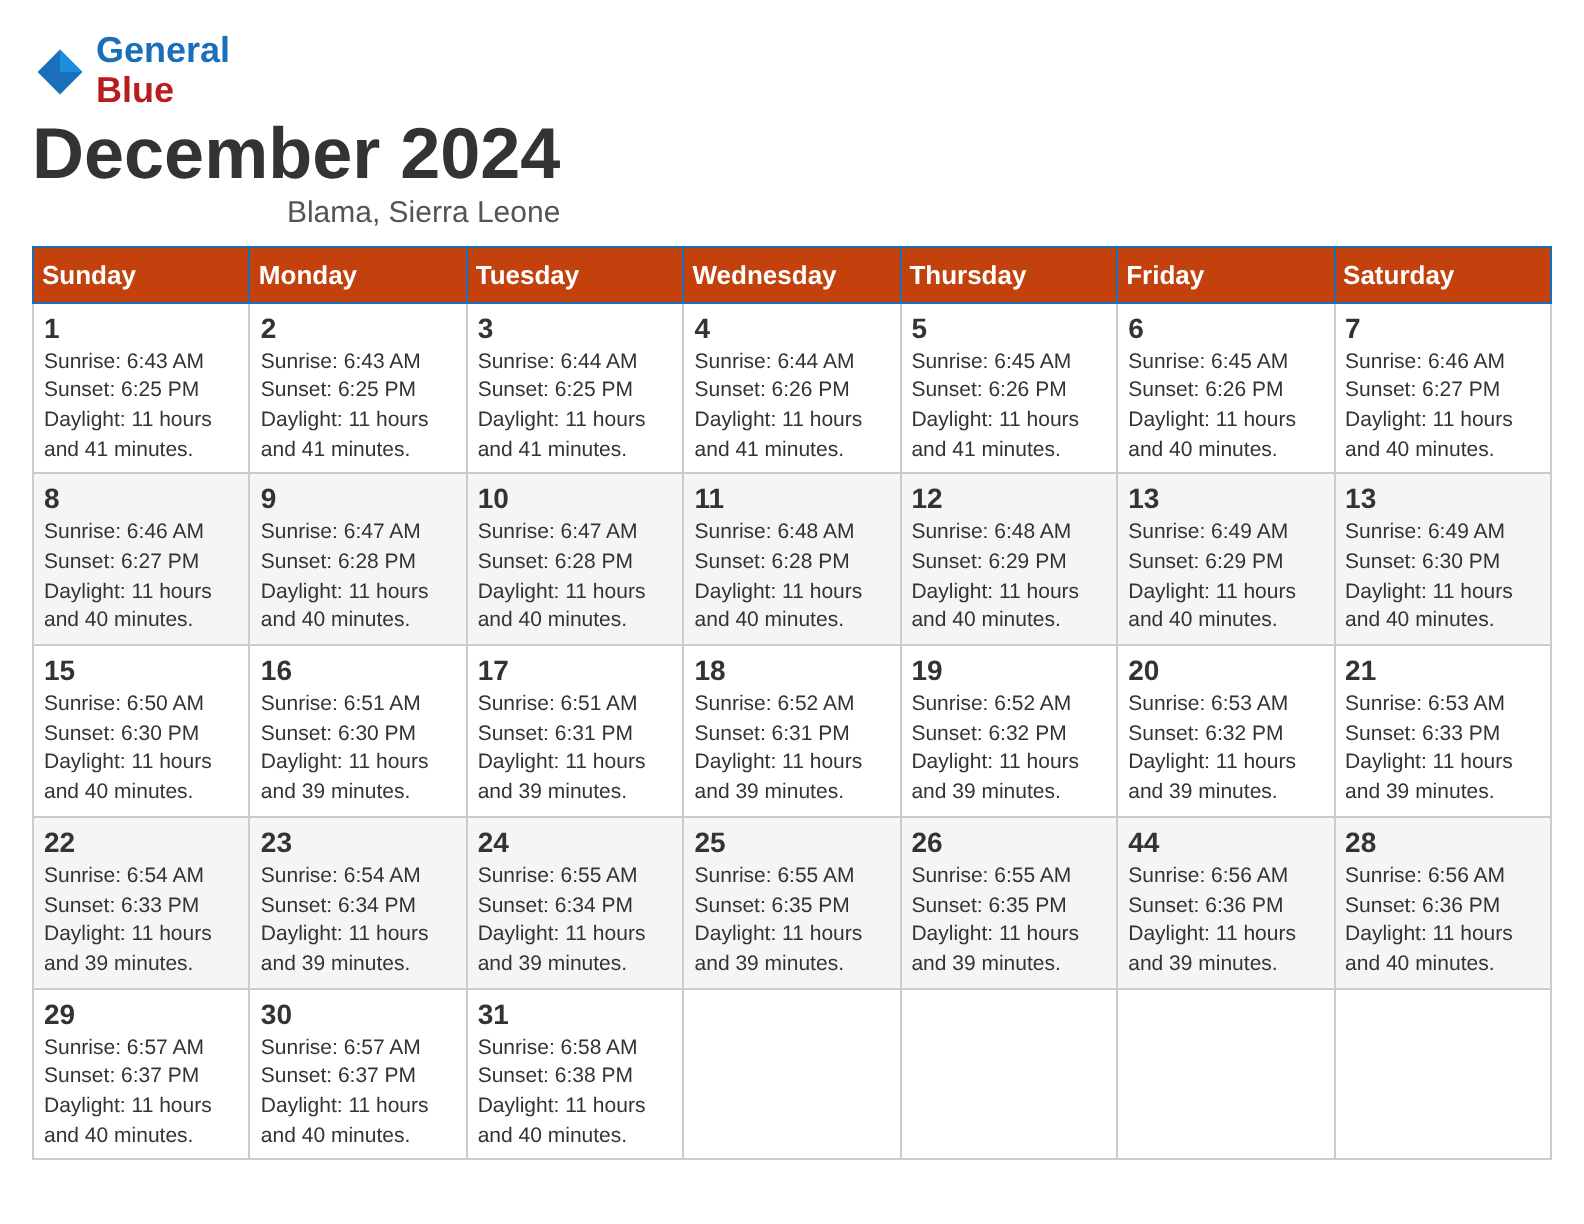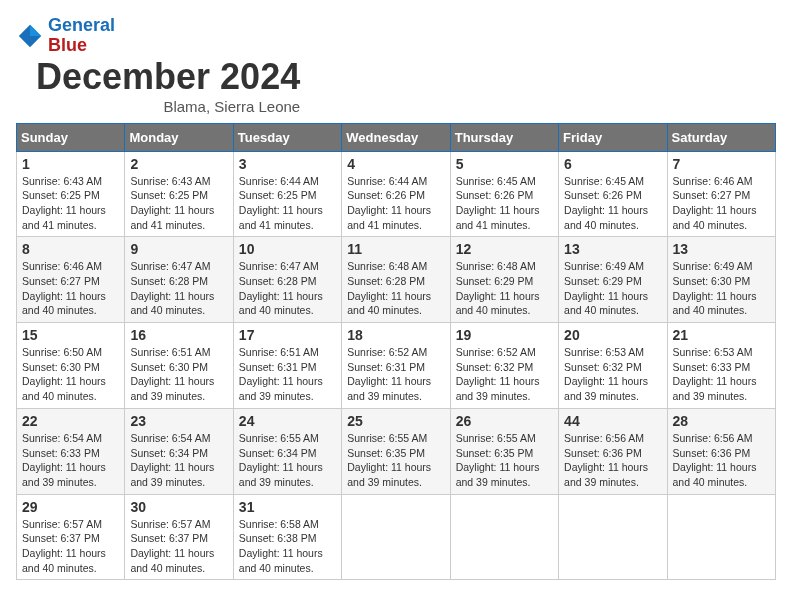--- a/index.html
+++ b/index.html
@@ -30,38 +30,37 @@
     .logo-text span {
       color: #1a6fbb;
     }
     .logo-icon {
       width: 28px;
       height: 28px;
       margin-right: 4px;
     }
     .title-block {
       text-align: right;
-      margin-left: 20px;
     }
     .month-title {
       font-size: 36px;
       font-weight: bold;
       color: #333;
     }
     .location {
       font-size: 15px;
       color: #555;
     }
     .calendar {
       width: 100%;
       border-collapse: collapse;
       font-size: 11px;
     }
     .calendar th {
-      background: #737373;
+      background: #c2410c;
       color: #fff;
       padding: 6px 4px;
       text-align: left;
       font-size: 13px;
       font-weight: bold;
       border: 1px solid #1a6fbb;
     }
     .calendar td {
       border: 1px solid #ccc;
       vertical-align: top;

